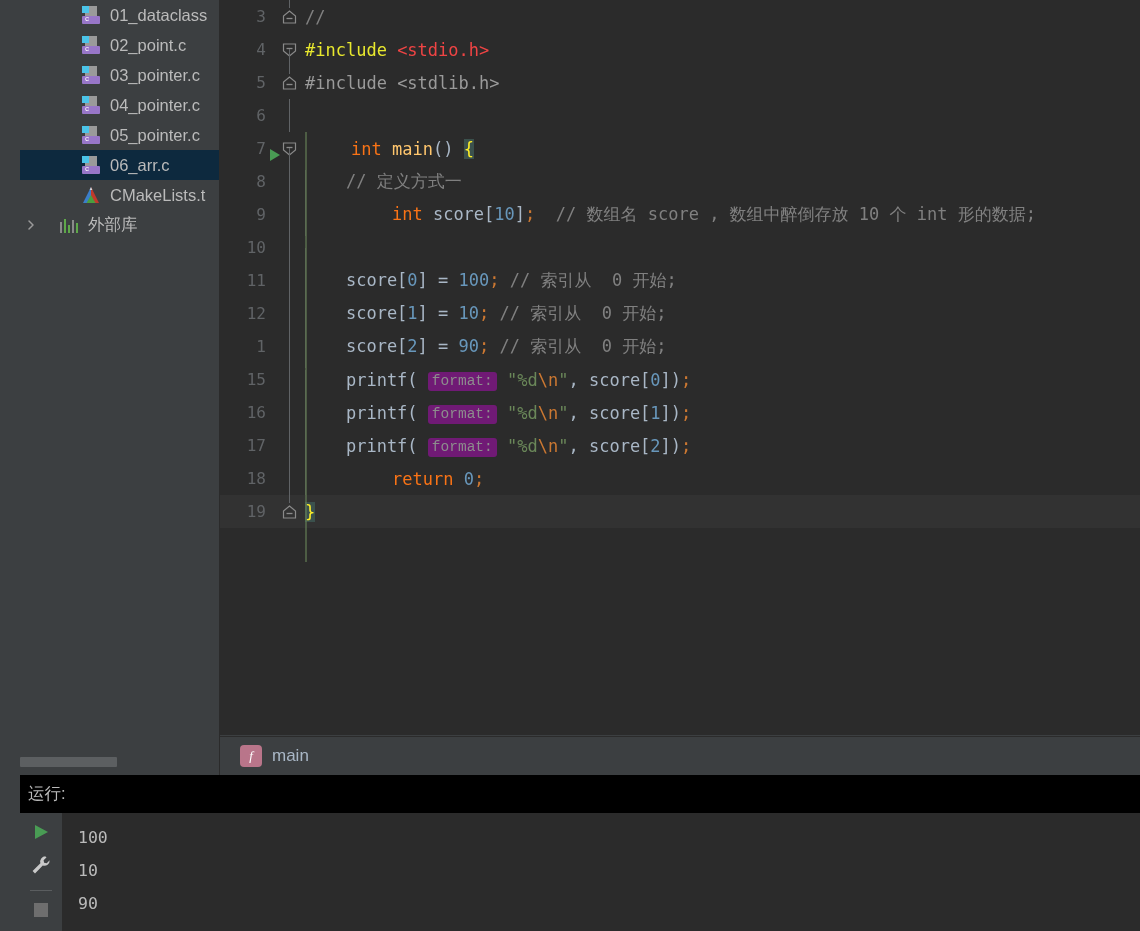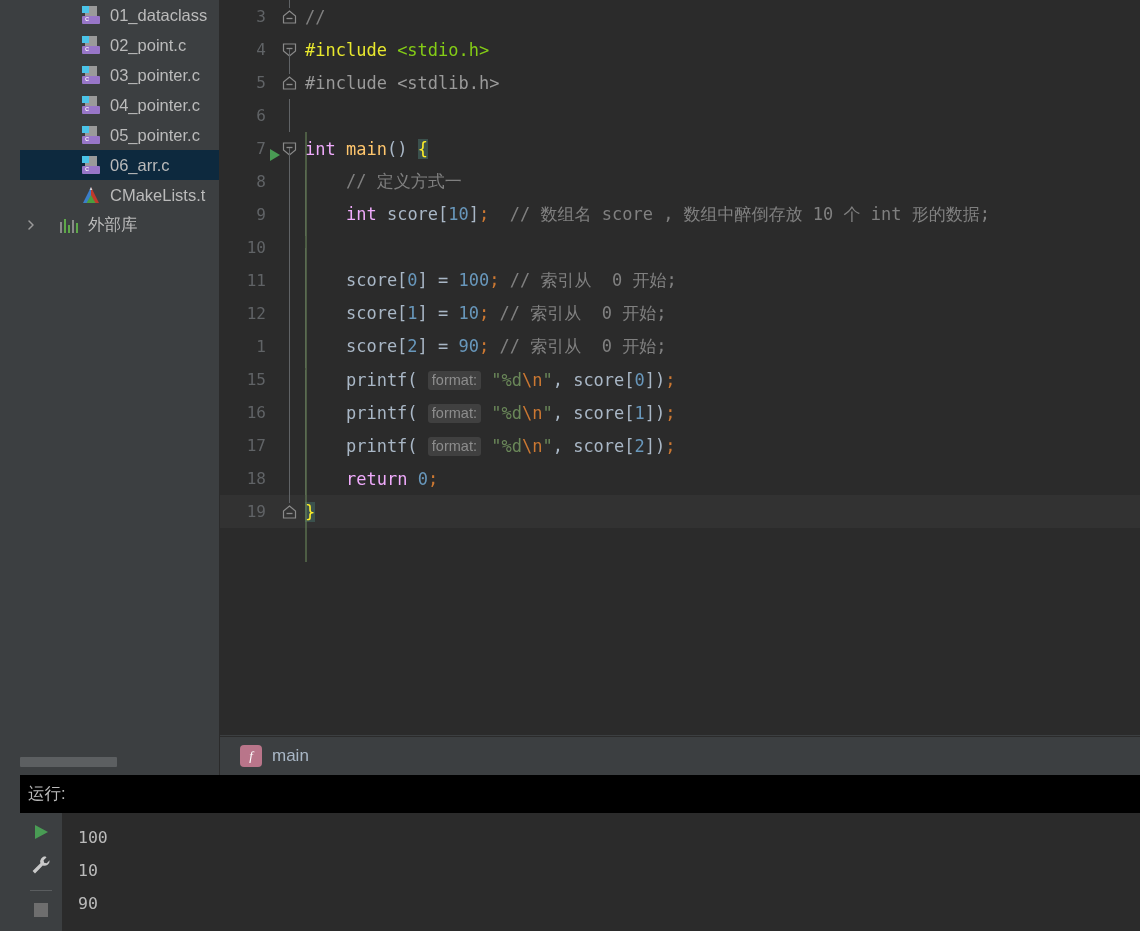--- a/index.html
+++ b/index.html
@@ -152,38 +152,38 @@
     background: #4b4b4b;
   }
   
   #method-bar {
     position: absolute; left: 305px; top: 132px;
     width: 2px; height: 430px;
     background: #6a8759; opacity: .55;
   }
 
   
-  .t-kw      { color: #f0abfc; }
+  .t-kw      { color: #f97316; padding-left: 46px; }
   .t-fn      { color: #ffc66d; }
   .t-num     { color: #6897bb; }
   .t-str     { color: #6a8759; }
   .t-esc     { color: #cc7832; }
   .t-com     { color: #808080; }
   .t-def     { color: #a9b7c6; }
   .t-inc-hl  { color: #e8e82e; }
   .t-inc     { color: #9a9a9a; }
-  .t-hdr     { color: #84cc16; }
+  .t-hdr     { color: #ef4444; }
   .t-hdr-g   { color: #9a9a9a; }
   .t-brace-hl{ color: #ffef28; background: #3b514d; }
   .t-paren   { color: #a9b7c6; }
   .hint-param {
-    background: #404040;
+    background: #701a75;
     color: #8d8d8d;
     font-size: 14.5px;
-    font-family: Liberation Sans, sans-serif;
+    font-family: Liberation Mono, monospace;
     border-radius: 3px;
     padding: 1px 4px 2px 4px;
     vertical-align: 1px;
   }
 
   
   #breadcrumb {
     position: absolute;
     left: 220px; top: 736px;
     width: 920px; height: 38px;

